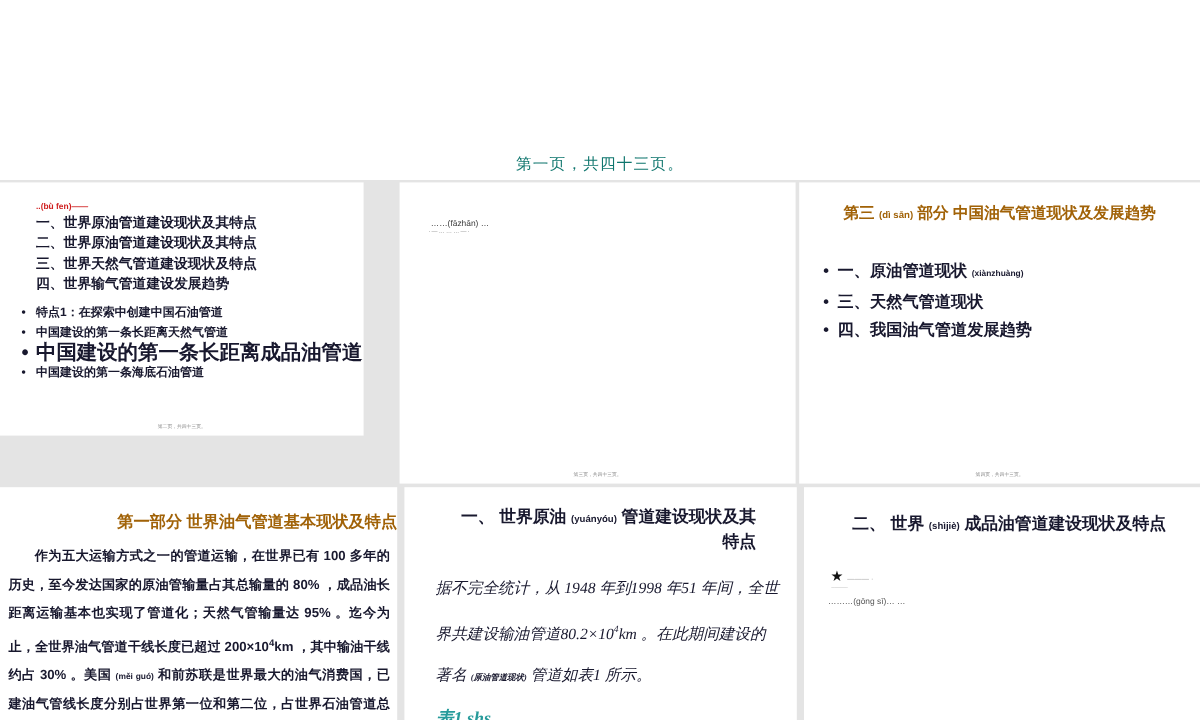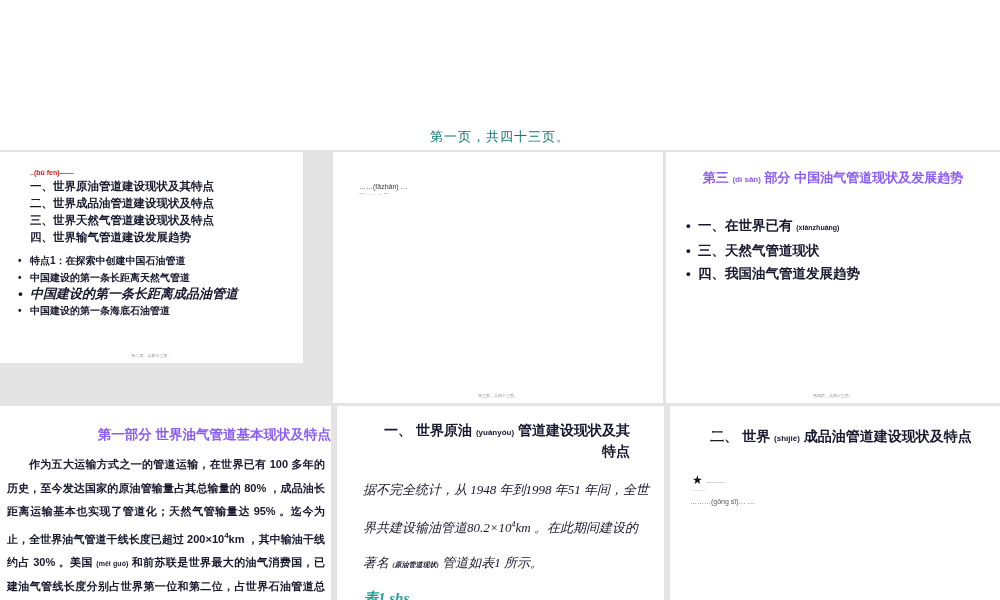--- a/index.html
+++ b/index.html
@@ -14,33 +14,33 @@
   }
   .slide { position:absolute; background:#ffffff; }
   .s1 { left:0px;   top:152px; width:303px; height:211px; }
   .s2 { left:333px; top:152px; width:330px; height:251px; }
   .s3 { left:666px; top:152px; width:334px; height:251px; }
   .s4 { left:0px;   top:406px; width:331px; height:251px; }
   .s5 { left:337px; top:406px; width:327px; height:251px; }
   .s6 { left:670px; top:406px; width:330px; height:251px; }
 
   .dark { color:#18182e;margin-left:12px; }
-  .red  { color:#8b5cf6; }
+  .red  { color:#a16207; }
 
   .slide-footer {
     position:absolute; bottom:5px; left:0; width:100%; text-align:center;
     font-size:8px; color:#8a8a8a; transform:scale(0.5); transform-origin:center bottom;
     white-space:nowrap;
   }
 
   
   .s1-pinyin { margin:17px 0 0 30px; font-size:7px; font-weight:bold; color:#cf1f1f; }
   .s1-toc { margin:2px 0 0 30px; font-size:11.5px; font-weight:bold; line-height:17px; }
   .s1-bullets { margin:7px 0 0 18px; font-size:10px; font-weight:bold; line-height:16.5px; }
-  .s1-bullets .big { font-size:13px;font-style:italic; }
+  .s1-bullets .big { font-size:17px; }
   .bullet-dot { display:inline-block; width:12px; }
 
   
   .s2-note { margin:31px 0 0 26px; font-size:7px; color:#3c3c3c; }
   .s2-scribble { margin:0 0 0 24px; font-size:5px; color:#909090; letter-spacing:1px; }
 
   
   .s3-title { margin-top:17px; text-align:center; font-size:13px; font-weight:bold; }
   .pinyin-sm { font-size:8px; font-weight:bold; }
   .s3-bullets { margin:27px 0 0 20px; font-size:13.5px; font-weight:bold; line-height:23px; }
@@ -79,21 +79,21 @@
 
 <div class="canvas">
   <div class="gray-area"></div>
 
   <div class="top-caption">第一页，共四十三页。</div>
 
   <div class="slide s1">
     <div class="s1-pinyin">..(bù fen)——</div>
     <div class="s1-toc dark">
       <div>一、世界原油管道建设现状及其特点</div>
-      <div>二、世界成品油管道建设现状及特点</div>
+      <div>二、世界原油管道建设现状及其特点</div>
       <div>三、世界天然气管道建设现状及特点</div>
       <div>四、世界输气管道建设发展趋势</div>
     </div>
     <div class="s1-bullets dark">
       <div><span class="bullet-dot">•</span><span>特点1：在探索中创建中国石油管道</span></div>
       <div><span class="bullet-dot">•</span><span>中国建设的第一条长距离天然气管道</span></div>
       <div class="big"><span class="bullet-dot">•</span><span>中国建设的第一条长距离成品油管道</span></div>
       <div><span class="bullet-dot">•</span><span>中国建设的第一条海底石油管道</span></div>
     </div>
     <div class="slide-footer">第二页，共四十三页。</div>
@@ -105,21 +105,21 @@
     <div class="slide-footer">第三页，共四十三页。</div>
   </div>
 
   <div class="slide s3">
     <div class="s3-title red">
       <span>第三</span>
       <span class="pinyin-sm">(dì sān)</span>
       <span>部分  中国油气管道现状及发展趋势</span>
     </div>
     <div class="s3-bullets dark">
-      <div><span class="bullet-dot">•</span><span>一、在世界已有</span> <span class="pinyin-xs">(xiànzhuàng)</span></div>
+      <div><span class="bullet-dot">•</span><span>一、原油管道现状</span> <span class="pinyin-xs">(xiànzhuàng)</span></div>
       <div><span class="bullet-dot">•</span><span>三、天然气管道现状</span></div>
       <div><span class="bullet-dot">•</span><span>四、我国油气管道发展趋势</span></div>
     </div>
     <div class="slide-footer">第四页，共四十三页。</div>
   </div>
 
   <div class="slide s4">
     <div class="s4-title red">第一部分  世界油气管道基本现状及特点</div>
     <div class="s4-body dark">
       <span>作为五大运输方式之一的管道运输，在世界已有 100 多年的历史，至今发达国家的原油管输量占其总输量的 80% ，成品油长距离运输基本也实现了管道化；天然气管输量达 95% 。迄今为止，全世界油气管道干线长度已超过 200×10</span><sup>4</sup><span>km ，其中输油干线约占 30% 。美国</span> <span class="pinyin-xxs">(měi guó)</span> <span>和前苏联是世界最大的油气消费国，已建油气管线长度分别占世界第一位和第二位，占世界石油管道总长度的 60% 。</span>

